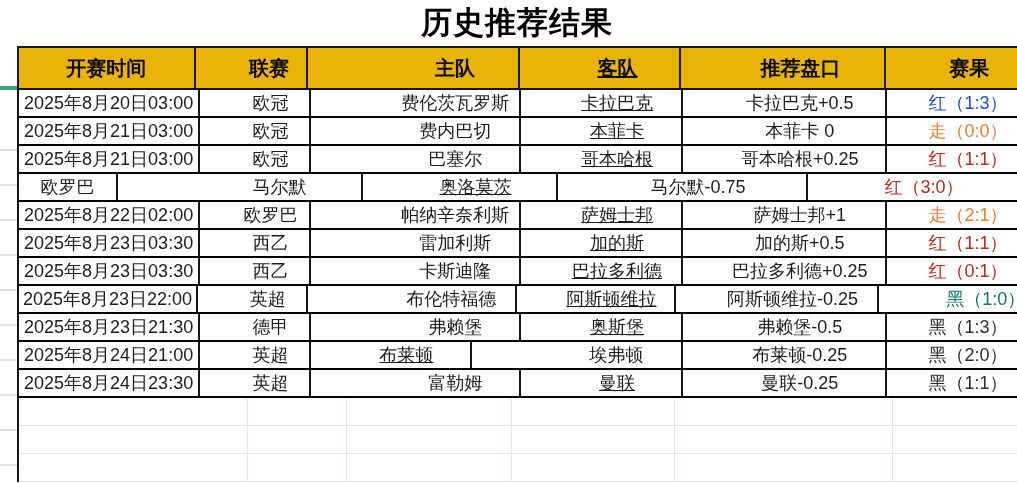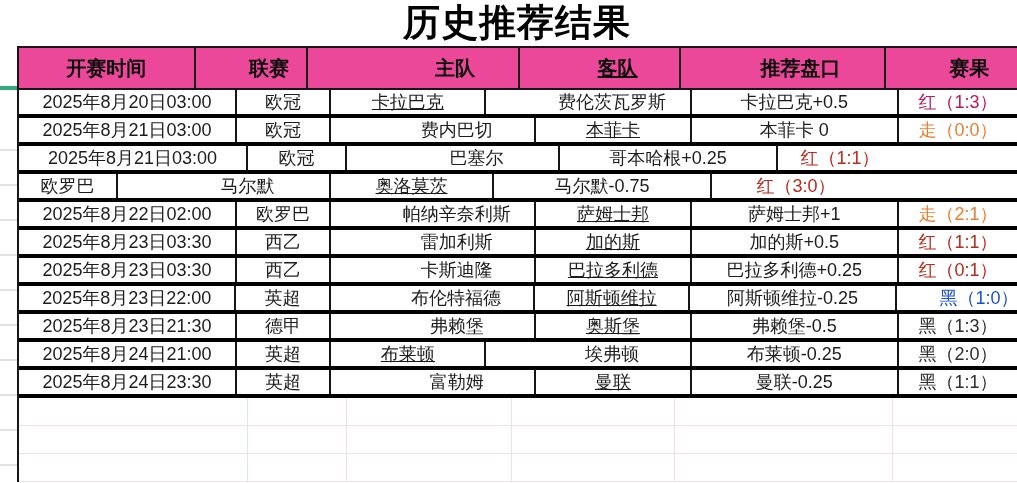--- a/index.html
+++ b/index.html
@@ -10,33 +10,33 @@
   
   .gutter{position:absolute;left:0;top:0;width:17px;height:483px;background:#fff;}
   .gutter::after{
     content:"";position:absolute;left:0;top:116px;width:17px;height:367px;
     background:repeating-linear-gradient(to bottom,transparent 0 33px,#e2e2e2 33px 35px);
   }
   .freeze-line{position:absolute;left:0;top:86px;width:17px;height:4px;}
   
   .title{
     position:absolute;left:17px;top:0;width:1000px;height:46px;line-height:46px;
-    text-align:center;font-size:37px;font-weight:bold;color:#000;letter-spacing:1px;
+    text-align:center;font-size:31px;font-weight:bold;color:#000;letter-spacing:1px;
   }
   
   .table{
     position:absolute;left:17px;top:46px;width:1000px;
     border-left:2px solid #161616;box-sizing:border-box;
   }
   .row,.header-row,.erow{display:flex;width:998px;}
   .header-row{
     height:44px;box-sizing:border-box;
     border-top:2px solid #161616;border-bottom:2px solid #161616;
   }
-  .row{height:28px;box-sizing:border-box;border-bottom:4px solid #000000;}
+  .row{height:28px;box-sizing:border-box;border-bottom:2px solid #000000;gap:32px;}
   .cell{
     display:flex;align-items:center;justify-content:center;
     box-sizing:border-box;overflow:hidden;white-space:nowrap;
     font-size:18px;color:#1c1c1c;
   }
   .hcell{font-weight:bold;font-size:20px;color:#0a0a0a;}
   .c0{width:229px;border-right:2px solid #161616;}
   .c1{width:99px;border-right:2px solid #161616;}
   .c2{width:165px;border-right:2px solid #161616;margin-left:48px;}
   .c3{width:163px;border-right:2px solid #161616;text-decoration:underline;}
@@ -57,49 +57,50 @@
 
 <div class="stage">
 
   <div class="gutter">
     <div class="freeze-line" style="background: rgb(52, 169, 126);"></div>
   </div>
 
   <div class="title">历史推荐结果</div>
 
   <div class="table">
-    <div class="header-row" style="background: #ec4899; gap: 36px;">
+    <div class="header-row" style="background: #eab308; gap: 36px;">
       <div class="cell hcell c0">开赛时间</div>
       <div class="cell hcell c1">联赛</div>
       <div class="cell hcell c2">主队</div>
       <div class="cell hcell c3">客队</div>
       <div class="cell hcell c4">推荐盘口</div>
       <div class="cell hcell c5">赛果</div>
     </div>
     <div>
         <div class="row">
           <div class="cell c0">2025年8月20日03:00</div>
           <div class="cell c1">欧冠</div>
+          <div class="cell c2">费伦茨瓦罗斯</div>
           <div class="cell c3">卡拉巴克</div>
-          <div class="cell c2">费伦茨瓦罗斯</div>
           <div class="cell c4">卡拉巴克+0.5</div>
-          <div class="cell c5" style="color: #be185d;">红（1:3）</div>
+          <div class="cell c5" style="color: #1d4ed8;">红（1:3）</div>
         </div>
         <div class="row">
           <div class="cell c0">2025年8月21日03:00</div>
           <div class="cell c1">欧冠</div>
           <div class="cell c2">费内巴切</div>
           <div class="cell c3">本菲卡</div>
           <div class="cell c4">本菲卡 0</div>
           <div class="cell c5" style="color: rgb(237, 125, 49);">走（0:0）</div>
         </div>
         <div class="row">
           <div class="cell c0">2025年8月21日03:00</div>
           <div class="cell c1">欧冠</div>
           <div class="cell c2">巴塞尔</div>
+          <div class="cell c3">哥本哈根</div>
           <div class="cell c4">哥本哈根+0.25</div>
           <div class="cell c5" style="color: rgb(188, 41, 29);">红（1:1）</div>
         </div>
         <div class="row">
           <div class="cell c1">欧罗巴</div>
           <div class="cell c2">马尔默</div>
           <div class="cell c3">奥洛莫茨</div>
           <div class="cell c4">马尔默-0.75</div>
           <div class="cell c5" style="color: rgb(188, 41, 29); padding-left: 44px;">红（3:0）</div>
         </div>
@@ -126,21 +127,21 @@
           <div class="cell c3">巴拉多利德</div>
           <div class="cell c4">巴拉多利德+0.25</div>
           <div class="cell c5" style="color: rgb(188, 41, 29);">红（0:1）</div>
         </div>
         <div class="row">
           <div class="cell c0">2025年8月23日22:00</div>
           <div class="cell c1">英超</div>
           <div class="cell c2">布伦特福德</div>
           <div class="cell c3">阿斯顿维拉</div>
           <div class="cell c4">阿斯顿维拉-0.25</div>
-          <div class="cell c5" style="color: #1d4ed8; padding-left: 44px;">黑（1:0）</div>
+          <div class="cell c5" style="color: #0f766e; padding-left: 44px;">黑（1:0）</div>
         </div>
         <div class="row">
           <div class="cell c0">2025年8月23日21:30</div>
           <div class="cell c1">德甲</div>
           <div class="cell c2">弗赖堡</div>
           <div class="cell c3">奥斯堡</div>
           <div class="cell c4">弗赖堡-0.5</div>
           <div class="cell c5" style="color: rgb(46, 46, 46);">黑（1:3）</div>
         </div>
         <div class="row">

